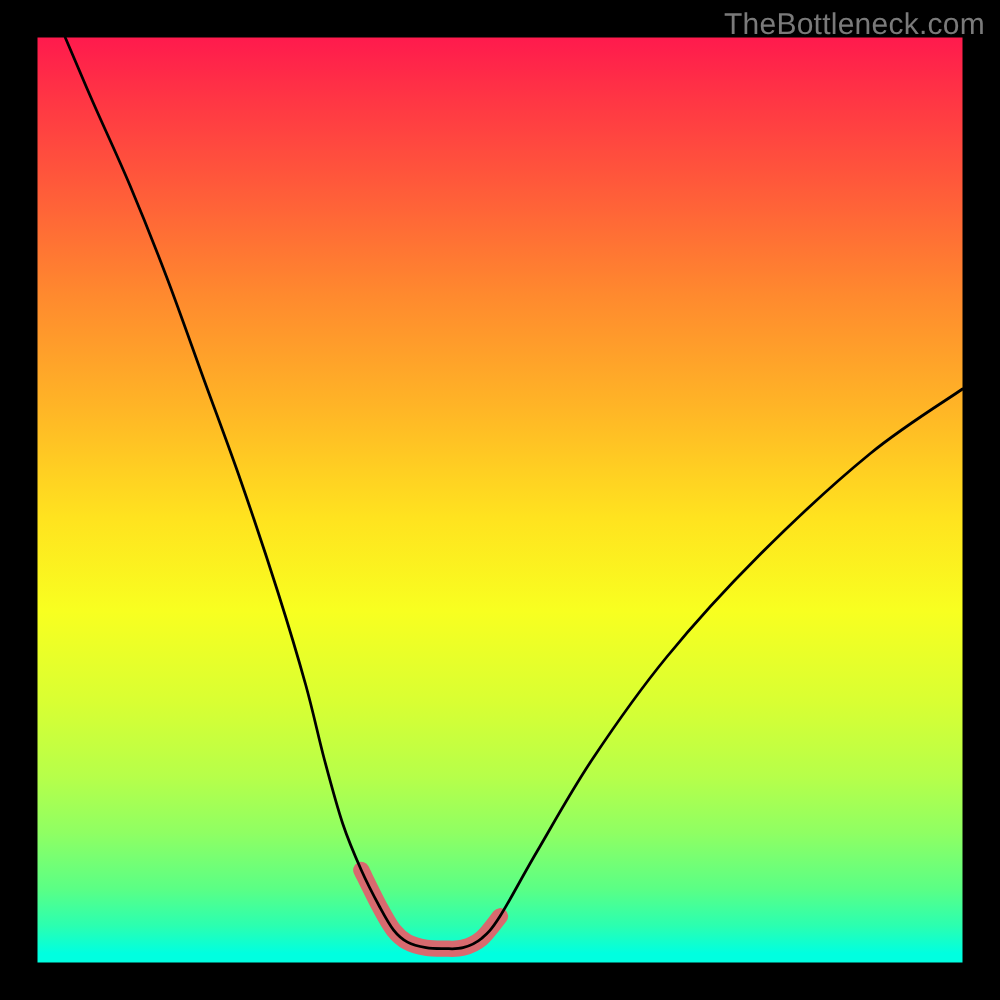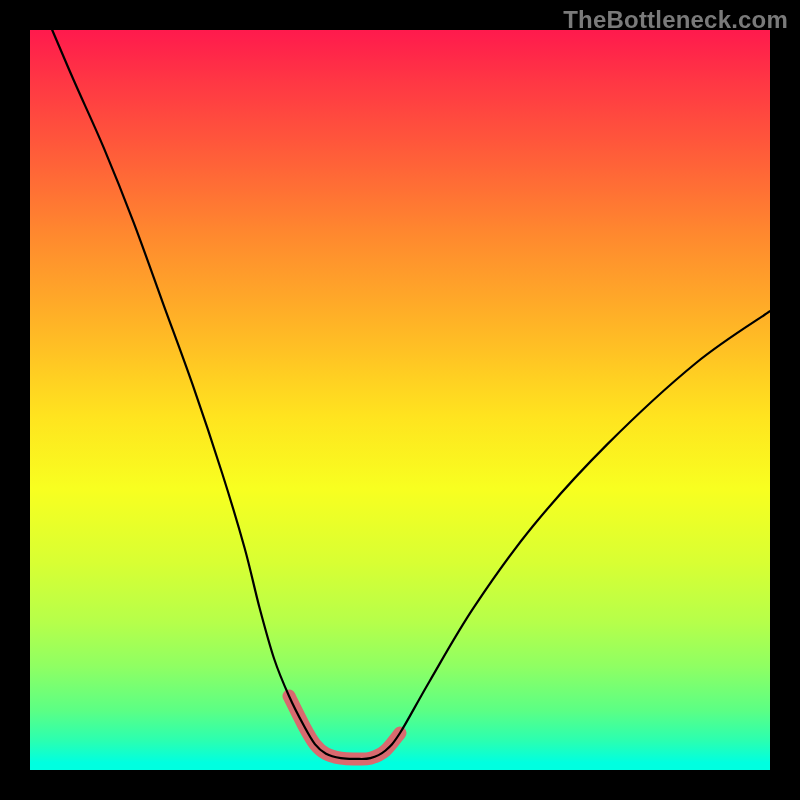--- a/index.html
+++ b/index.html
@@ -9,21 +9,21 @@
     height: 800px;
     background: #000;
     position: relative;
   }
   .watermark {
     position: absolute;
     top: 6px;
     right: 12px;
     font-family: Arial, Helvetica, sans-serif;
     font-size: 24px;
-    font-weight: 700;
+    font-weight: 400;
     color: #7a7a7a;
     letter-spacing: 0.2px;
     z-index: 10;
   }
   .plot {
     position: absolute;
     left: 30px;
     top: 30px;
     width: 740px;
     height: 740px;

